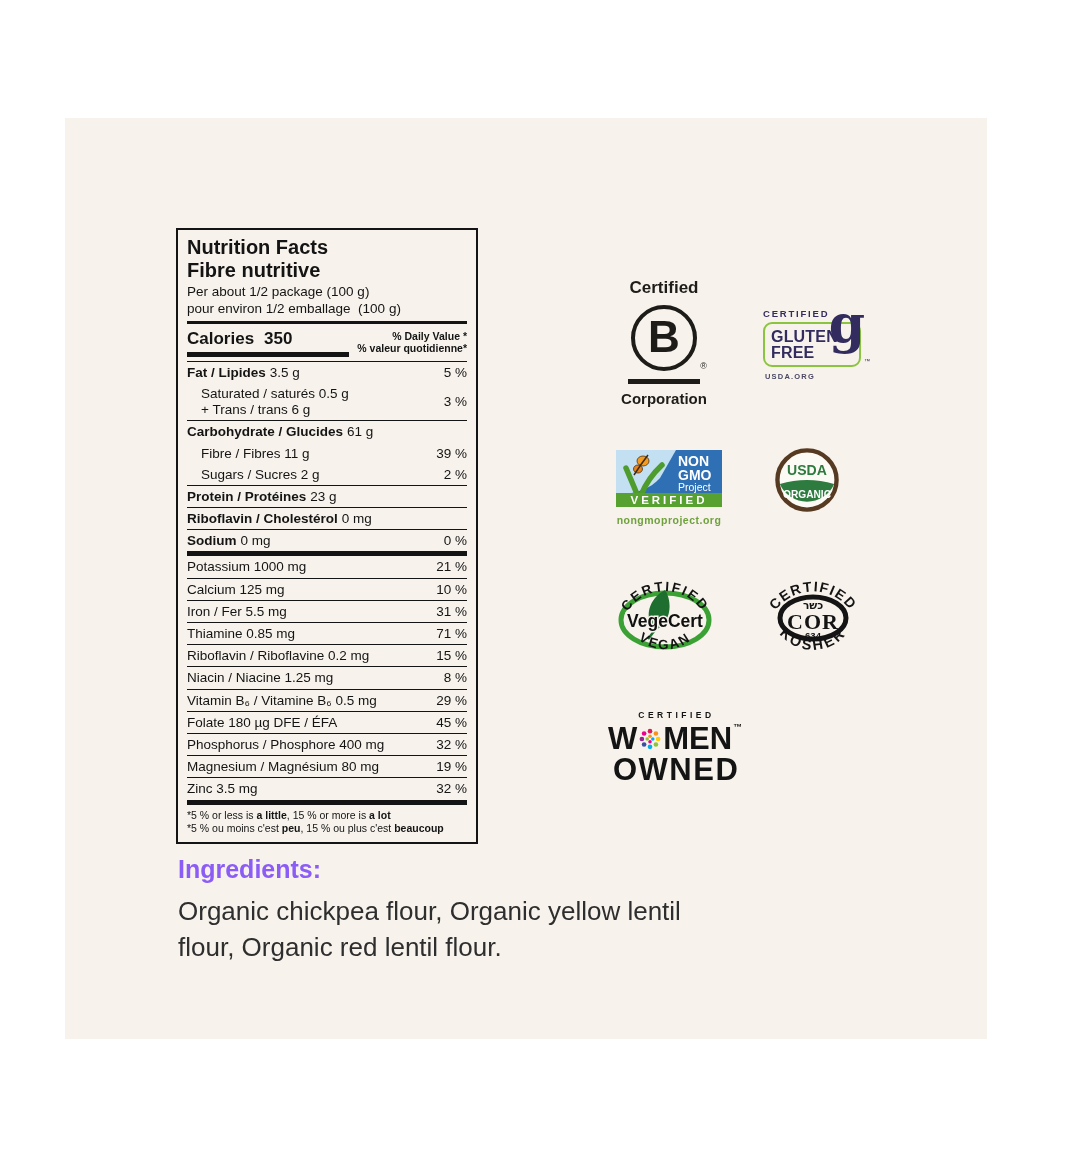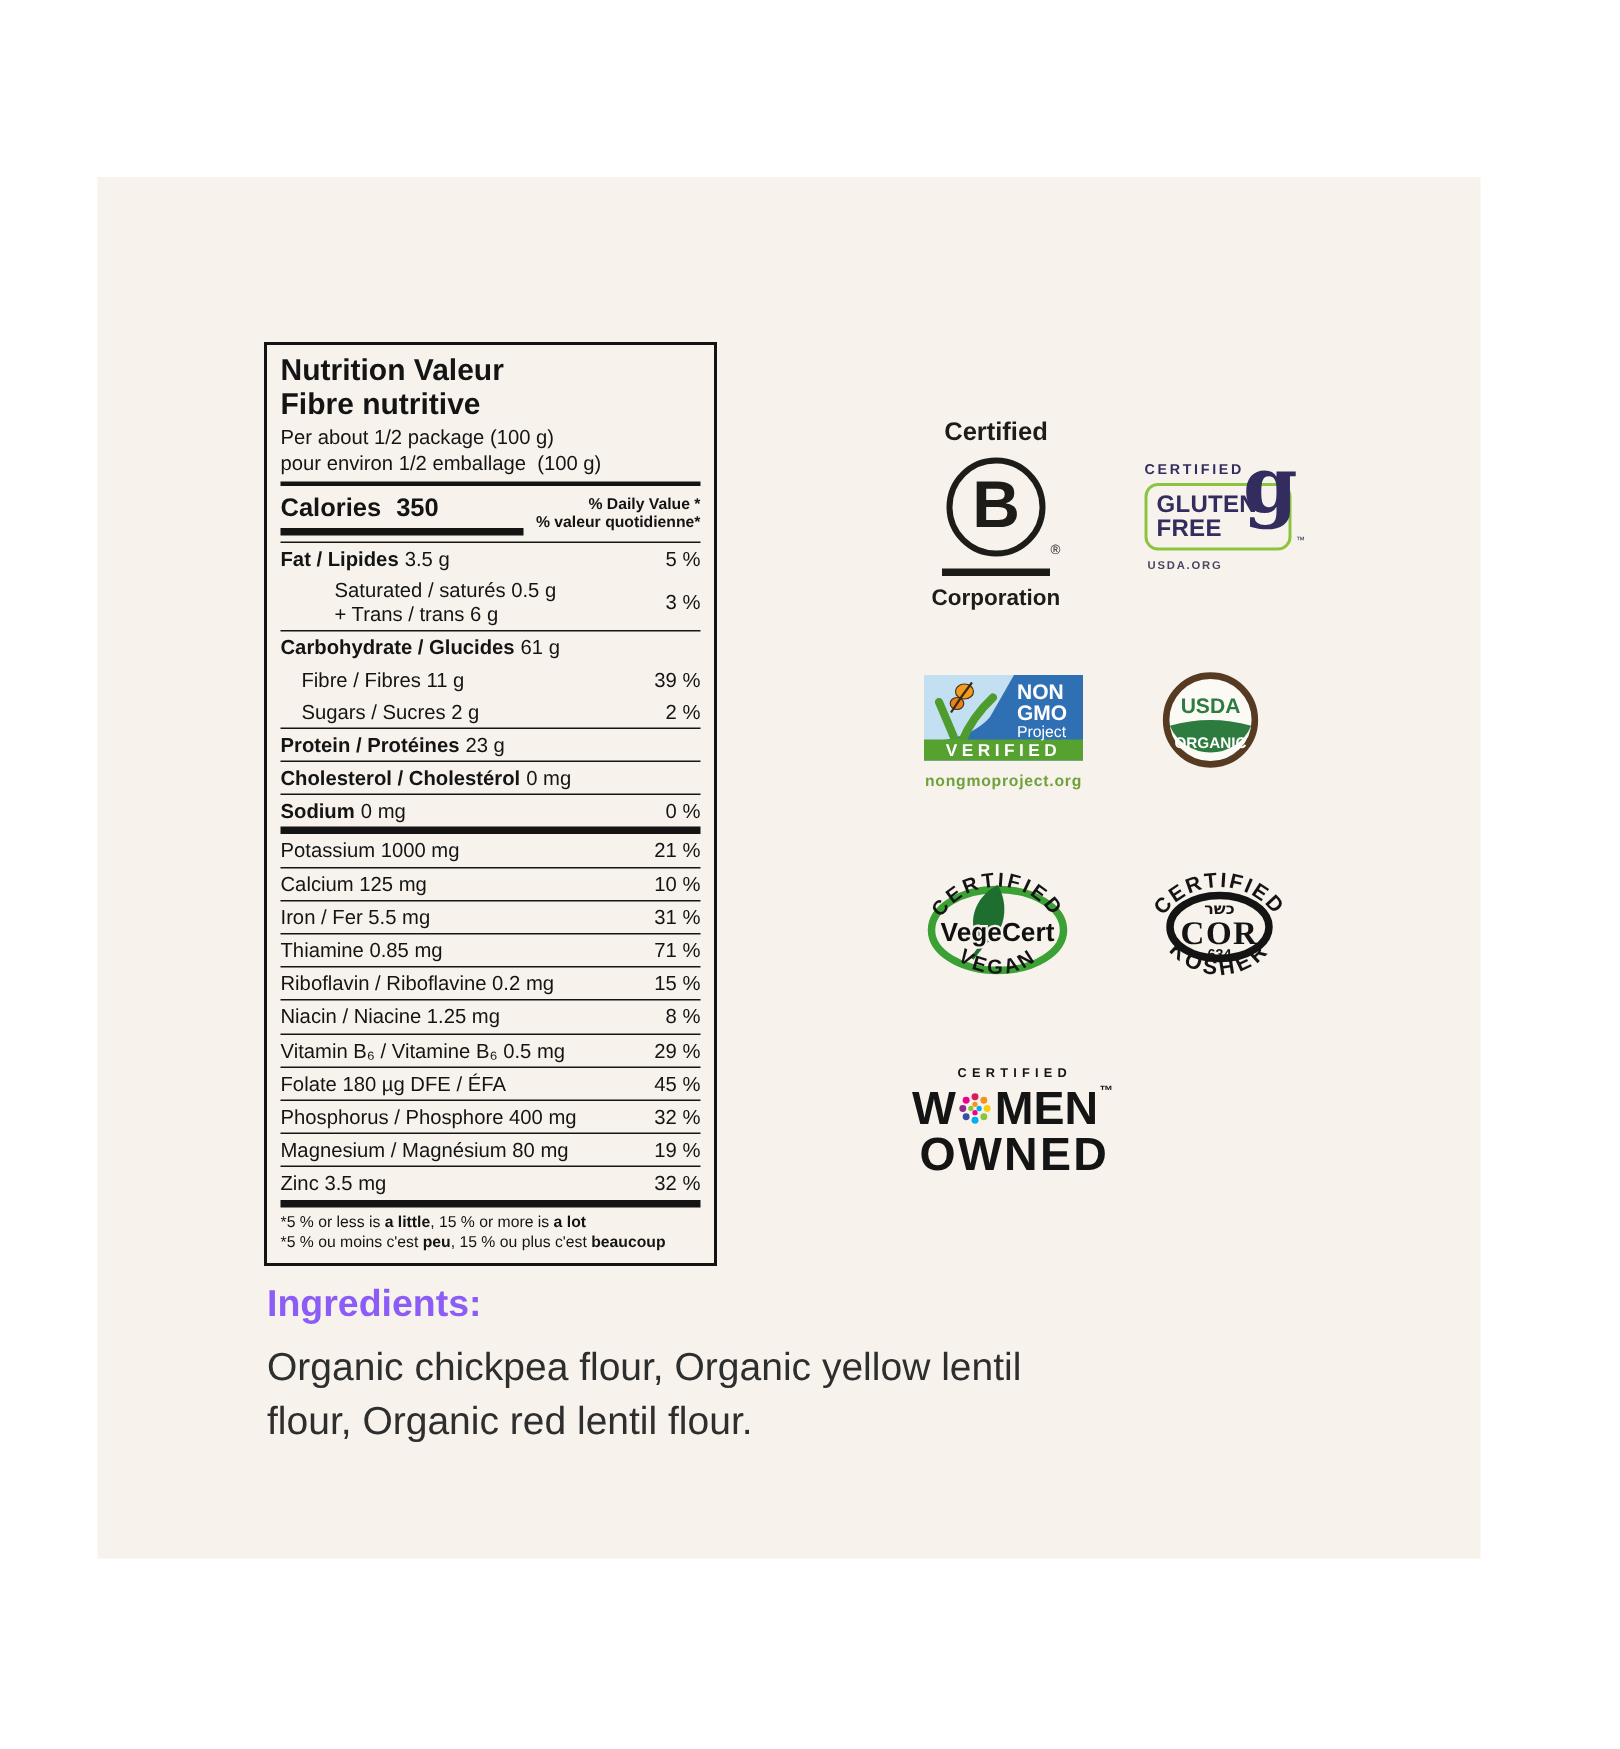--- a/index.html
+++ b/index.html
@@ -19,21 +19,21 @@
   .cal-word { font-size:17px; font-weight:700; border-bottom:5px solid #141414; padding:0 4px 3px 0;
               display:inline-block; min-width:162px; }
   .cal-word .val { margin-left:10px; }
   .dv-head { text-align:right; font-size:10.5px; font-weight:700; line-height:1.2; padding-top:1px; }
 
   .sec { border-bottom:1px solid #141414; }
   .r { display:flex; justify-content:space-between; font-size:13.5px; line-height:1.2; padding:3px 0 2px 0; }
   .r .nm b { font-weight:700; }
   .r .amt { margin-left:4px; }
   .r.sub { padding-left:14px; }
-  .stack span { display:block;margin-left:22px; }
+  .stack span { display:block; }
   .r.two { align-items:center; }
   .sec-thick { border-bottom:5px solid #141414; }
   .minerals { border-bottom:5px solid #141414; }
   .minerals .r + .r { border-top:1px solid #141414; }
   .footnote { padding-top:4px; font-size:10.5px; line-height:1.32; }
 
   
   .badge { position:absolute; color:#1E1C19; }
 
   .bcorp { left:547px; top:160px; width:104px; text-align:center; }
@@ -72,21 +72,21 @@
   .ing-h { font-size:25px; font-weight:700; color:#8b5cf6; margin-bottom:9px; }
   .ing-t { font-size:26px; line-height:36px; color:#2e2e2e; width:548px; }
 </style>
 </head>
 <body>
 
 <div class="card">
 
   <div class="nl">
     <div class="nl-head">
-      <div class="nl-title">Nutrition Valeur</div>
+      <div class="nl-title">Nutrition Facts</div>
       <div class="nl-title">Fibre nutritive</div>
       <div class="nl-serving">Per about 1/2 package (100 g)</div>
       <div class="nl-serving">pour environ 1/2 emballage  (100 g)</div>
     </div>
 
     <div class="cal-row">
       <span class="cal-word">
         <span>Calories</span><span class="val">350</span>
       </span>
       <span class="dv-head">
@@ -125,21 +125,21 @@
     </div>
 
     <div class="sec">
       <div class="r">
         <span class="nm"><b>Protein / Protéines</b><span class="amt">23 g</span></span>
       </div>
     </div>
 
     <div class="sec">
       <div class="r">
-        <span class="nm"><b>Cholesterol / Cholestérol</b><span class="amt">0 mg</span></span>
+        <span class="nm"><b>Riboflavin / Cholestérol</b><span class="amt">0 mg</span></span>
       </div>
     </div>
 
     <div class="sec sec-thick">
       <div class="r">
         <span class="nm"><b>Sodium</b><span class="amt">0 mg</span></span>
         <span class="dv">0 %</span>
       </div>
     </div>
 

